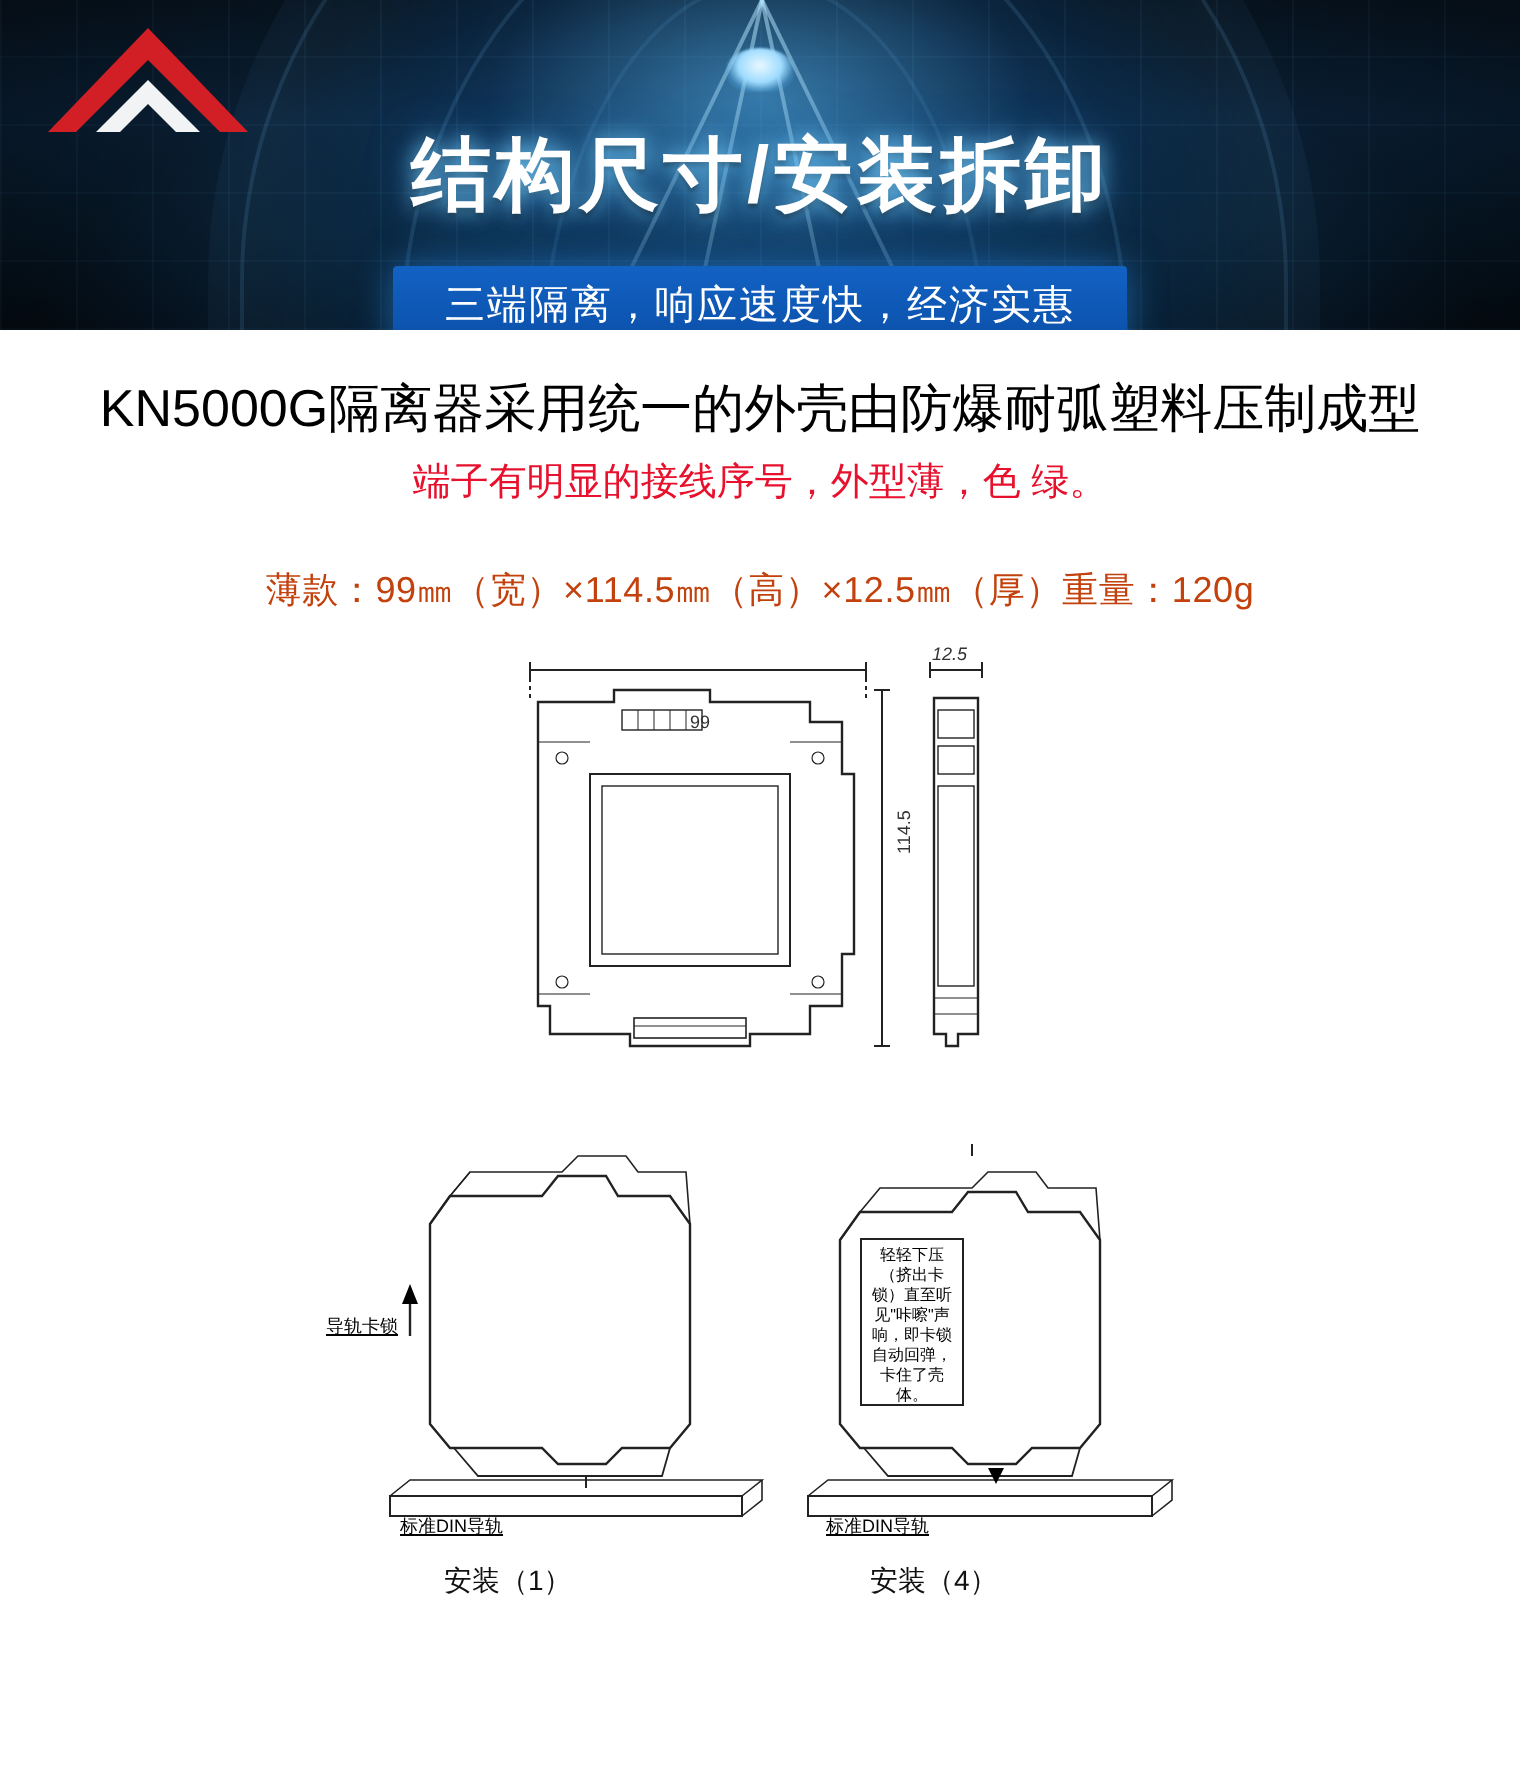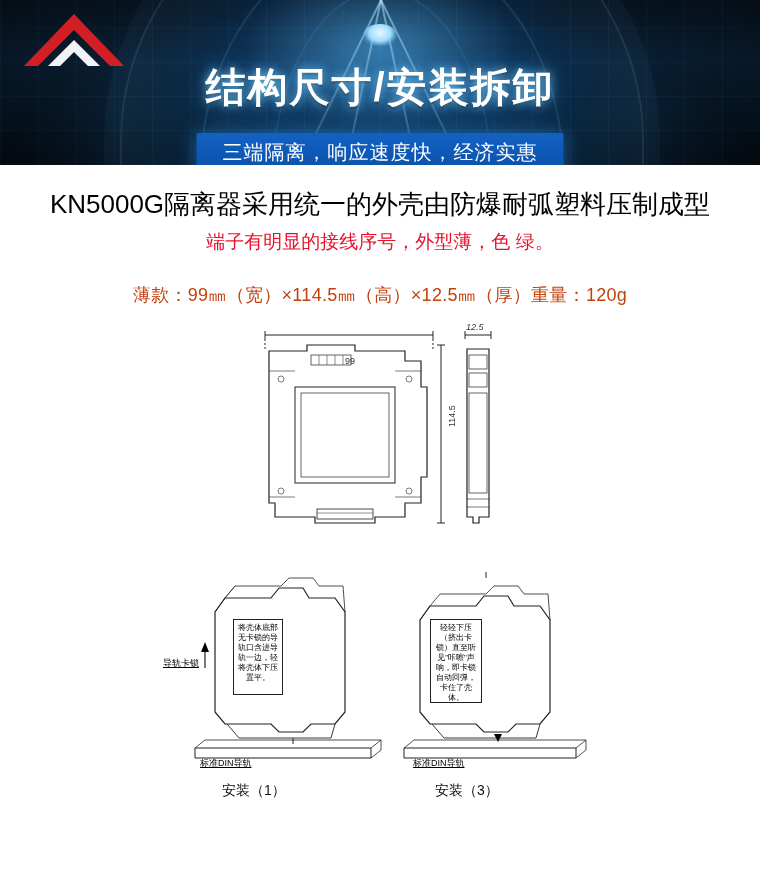--- a/index.html
+++ b/index.html
@@ -310,21 +310,20 @@
       <path d="M20,176 L196,176 L196,186 L20,186 Z" stroke-width="1"></path>
       <path d="M20,176 L30,168 L206,168 L196,176" stroke-width="0.8"></path>
       <path d="M196,186 L206,178 L206,168" stroke-width="0.8"></path>
 
       <path d="M30,96 L30,76" stroke-width="1.2"></path>
       <polygon points="30,70 26,80 34,80" fill="#000" stroke="none"></polygon>
       <path d="M118,172 L118,166" stroke-width="1"></path>
     </g>
   </svg>
 
-  <div class="note-box" style="left:233px;top:302px;width:50px;height:76px;">将壳体底部无卡锁的导轨口含进导轨一边，轻将壳体下压置平。</div>
   <div class="small-label" style="left:163px;top:340px;">导轨卡锁</div>
   <div class="small-label" style="left:200px;top:440px;">标准DIN导轨</div>
   <div class="cap" style="left:222px;top:465px;">安装（1）</div>
 
   <svg width="230" height="200" style="position:absolute;left:390px;top:255px;">
     <g fill="none" stroke="#222" stroke-width="1">
       <path d="M30,48 L40,34 L86,34 L94,24 L118,24 L124,34 L150,34 L160,48
                L160,140 L150,152 L126,152 L118,160 L94,160 L86,152 L40,152 L30,140 Z" stroke-width="1.2"></path>
       <path d="M40,34 L50,22 L96,22 L104,14 L128,14 L134,22 L158,22 L160,48" stroke-width="0.8"></path>
       <path d="M30,48 L40,34" stroke-width="0.8"></path>
@@ -333,15 +332,15 @@
       <path d="M14,176 L186,176 L186,186 L14,186 Z" stroke-width="1"></path>
       <path d="M14,176 L24,168 L196,168 L186,176" stroke-width="0.8"></path>
       <path d="M186,186 L196,178 L196,168" stroke-width="0.8"></path>
 
       <path d="M96,6 L96,0" stroke-width="1"></path>
       <polygon points="108,170 104,162 112,162" fill="#000" stroke="none"></polygon>
     </g>
   </svg>
   <div class="note-box" style="left:430px;top:302px;width:52px;height:84px;">轻轻下压（挤出卡锁）直至听见"咔嚓"声响，即卡锁自动回弹，卡住了壳体。</div>
   <div class="small-label" style="left:413px;top:440px;">标准DIN导轨</div>
-  <div class="cap" style="left:435px;top:465px;">安装（3）</div>
+  <div class="cap" style="left:435px;top:465px;">安装（4）</div>
 
 </div>
 
 </body></html>

